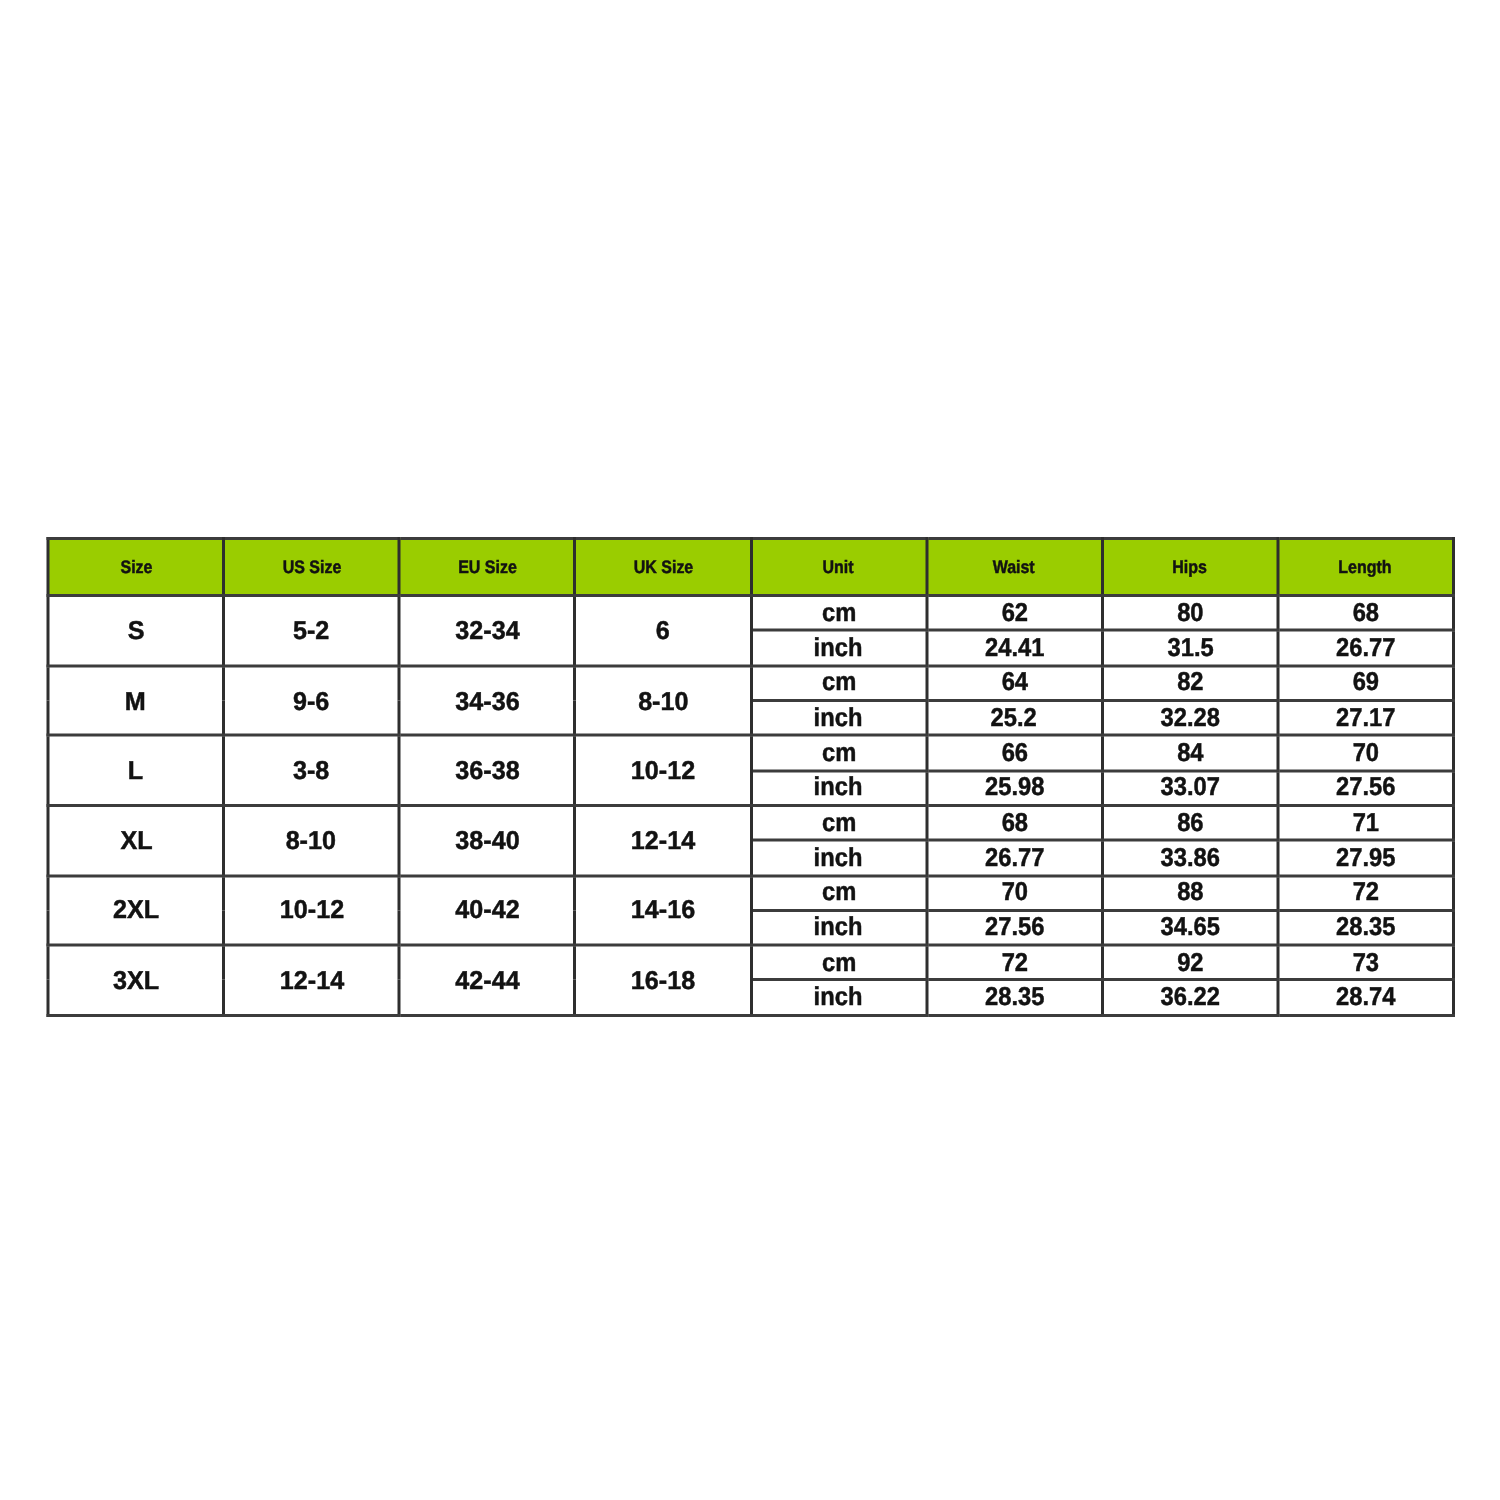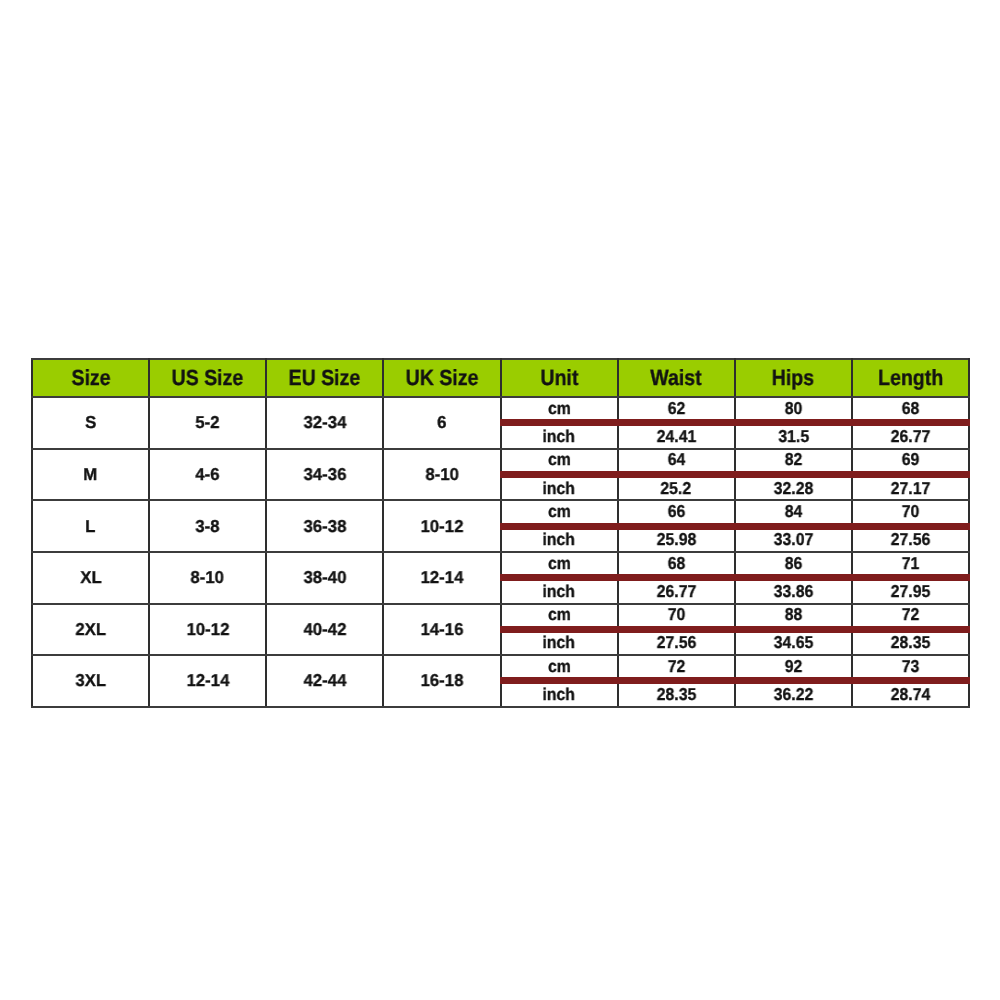--- a/index.html
+++ b/index.html
@@ -31,21 +31,21 @@
     border-top:2px solid #3c3c3c;
     border-bottom:2px solid #3c3c3c;
     text-align:center;
     padding:0;
     font-weight:bold;
     color:#121212;
   }
   table.size-chart thead th{
     background:#9ACD00;
     height:35.8px;
-    font-size:22px;
+    font-size:12px;
     line-height:normal;
   }
   table.size-chart .txt{
     display:inline-block;
     will-change:transform;
     -webkit-text-stroke:0.32px #121212;
   }
   table.size-chart thead th .txt{
     transform:scaleX(0.888);
   }
@@ -70,21 +70,21 @@
   td.unit-cell .txt,td.val-cell .txt{
     transform:scaleX(0.92);
   }
   
   tr.sub-first td.unit-cell,
   tr.sub-first td.val-cell{
     border-bottom:2px solid #3c3c3c;
   }
   tr.sub-last td.unit-cell,
   tr.sub-last td.val-cell{
-    border-top:7px solid #7f1d1d;
+    border-top:2px solid #7f1d1d;
   }
 </style>
 </head>
 <body>
 
 <div id="page">
   <div id="chart-wrap">
     <table class="size-chart">
       <colgroup id="cols">
           <col>
@@ -120,21 +120,21 @@
             <td class="val-cell"><span class="txt">68</span></td>
           </tr>
           <tr class="sub-last">
             <td class="unit-cell"><span class="txt">inch</span></td>
             <td class="val-cell"><span class="txt">24.41</span></td>
             <td class="val-cell"><span class="txt">31.5</span></td>
             <td class="val-cell"><span class="txt">26.77</span></td>
           </tr>
           <tr class="sub-first">
             <td class="size-cell" rowspan="2"><span class="txt">M</span></td>
-            <td class="size-cell" rowspan="2"><span class="txt">4-6</span></td>
+            <td class="size-cell" rowspan="2"><span class="txt">9-6</span></td>
             <td class="size-cell" rowspan="2"><span class="txt">34-36</span></td>
             <td class="size-cell" rowspan="2"><span class="txt">8-10</span></td>
             <td class="unit-cell"><span class="txt">cm</span></td>
             <td class="val-cell"><span class="txt">64</span></td>
             <td class="val-cell"><span class="txt">82</span></td>
             <td class="val-cell"><span class="txt">69</span></td>
           </tr>
           <tr class="sub-last">
             <td class="unit-cell"><span class="txt">inch</span></td>
             <td class="val-cell"><span class="txt">25.2</span></td>

